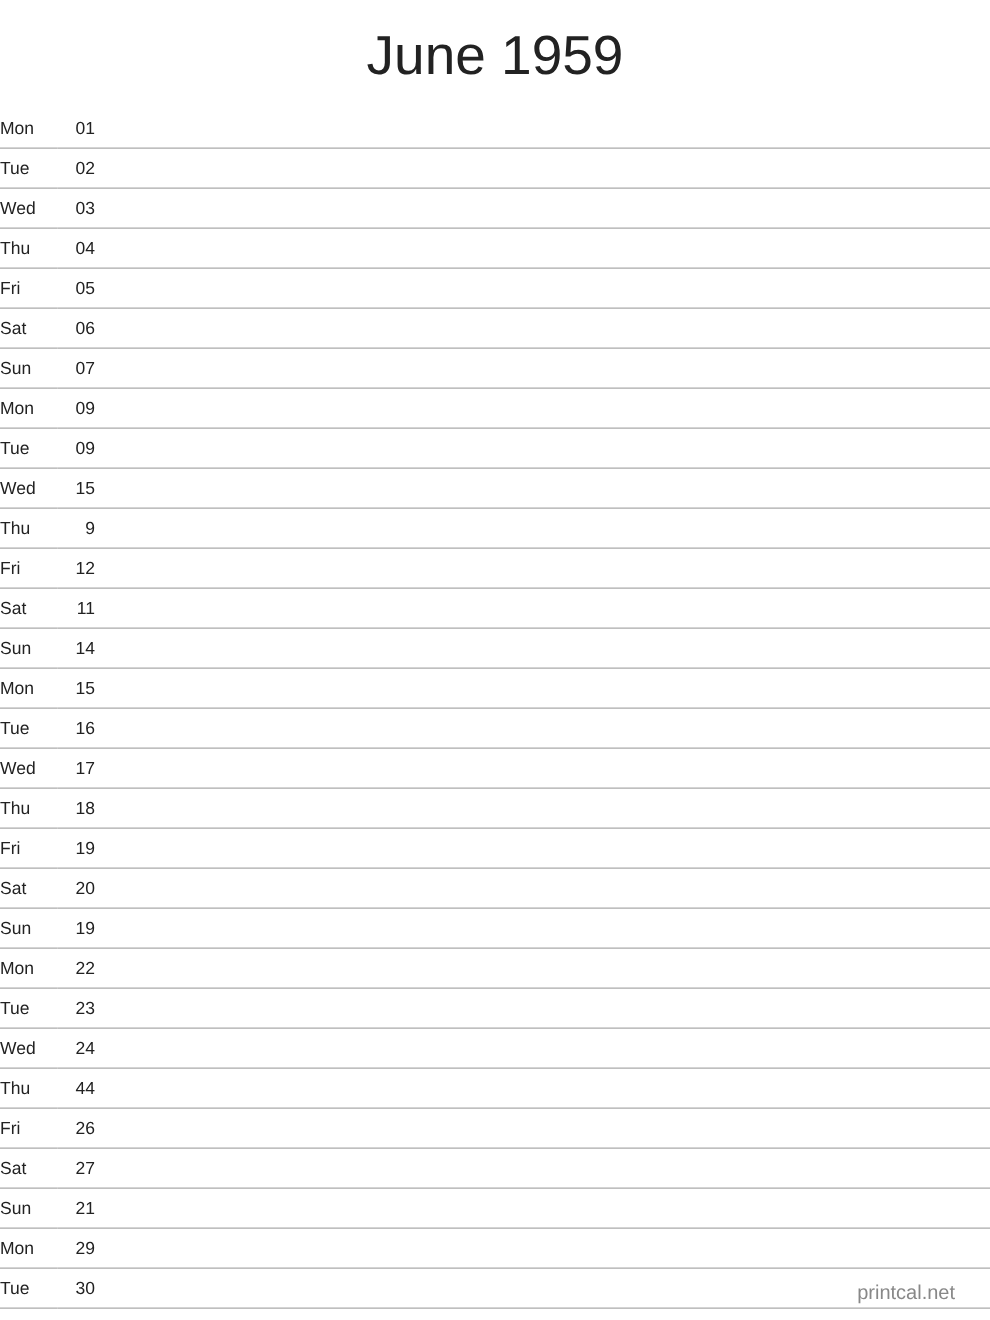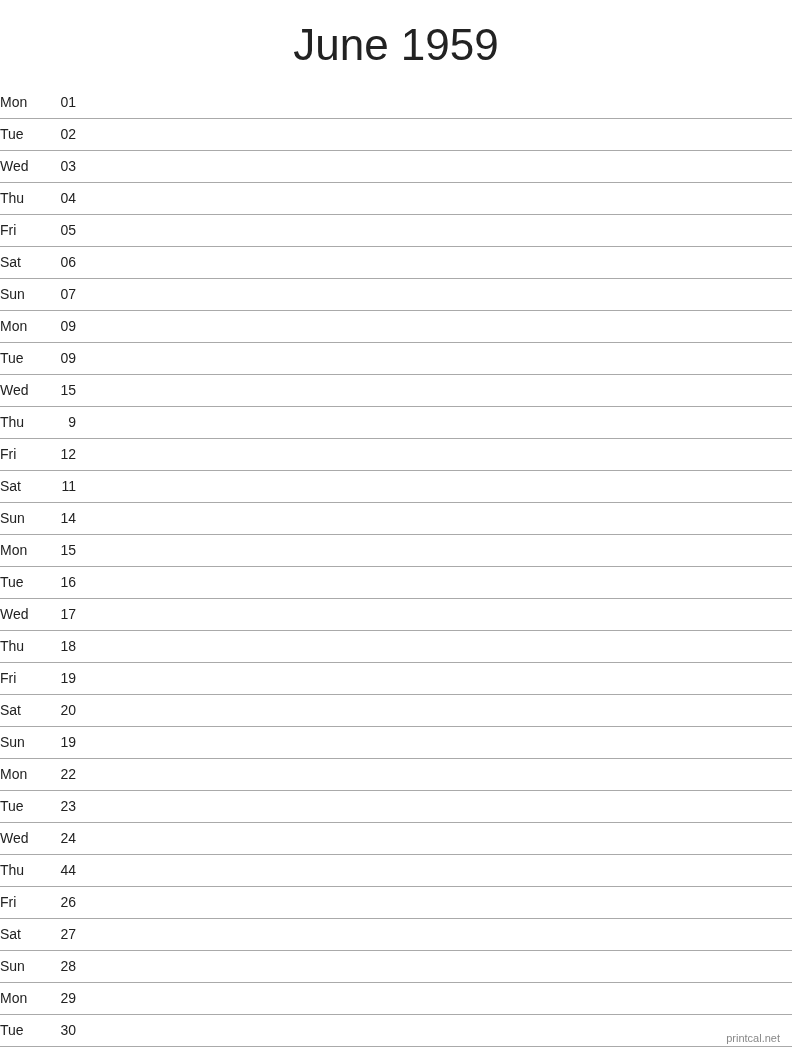--- a/index.html
+++ b/index.html
@@ -57,22 +57,22 @@
       font-weight: normal;
     }
 
     .day-line {
       
     }
 
     .footer {
       position: absolute;
       bottom: 12px;
-      right: 12px;
-      font-size: 11px;
+      right: 28px;
+      font-size: 16px;
       color: #888;
     }
   </style>
 </head>
 <body>
 
 <h1 class="page-title">June 1959</h1>
 
 <table class="calendar-table">
   <tbody id="calendar-body">
@@ -206,21 +206,21 @@
         <td class="day-num">26</td>
         <td class="day-line"></td>
       </tr>
       <tr>
         <td class="day-name">Sat</td>
         <td class="day-num">27</td>
         <td class="day-line"></td>
       </tr>
       <tr>
         <td class="day-name">Sun</td>
-        <td class="day-num">28</td>
+        <td class="day-num">21</td>
         <td class="day-line"></td>
       </tr>
       <tr>
         <td class="day-name">Mon</td>
         <td class="day-num">29</td>
         <td class="day-line"></td>
       </tr>
       <tr>
         <td class="day-name">Tue</td>
         <td class="day-num">30</td>

